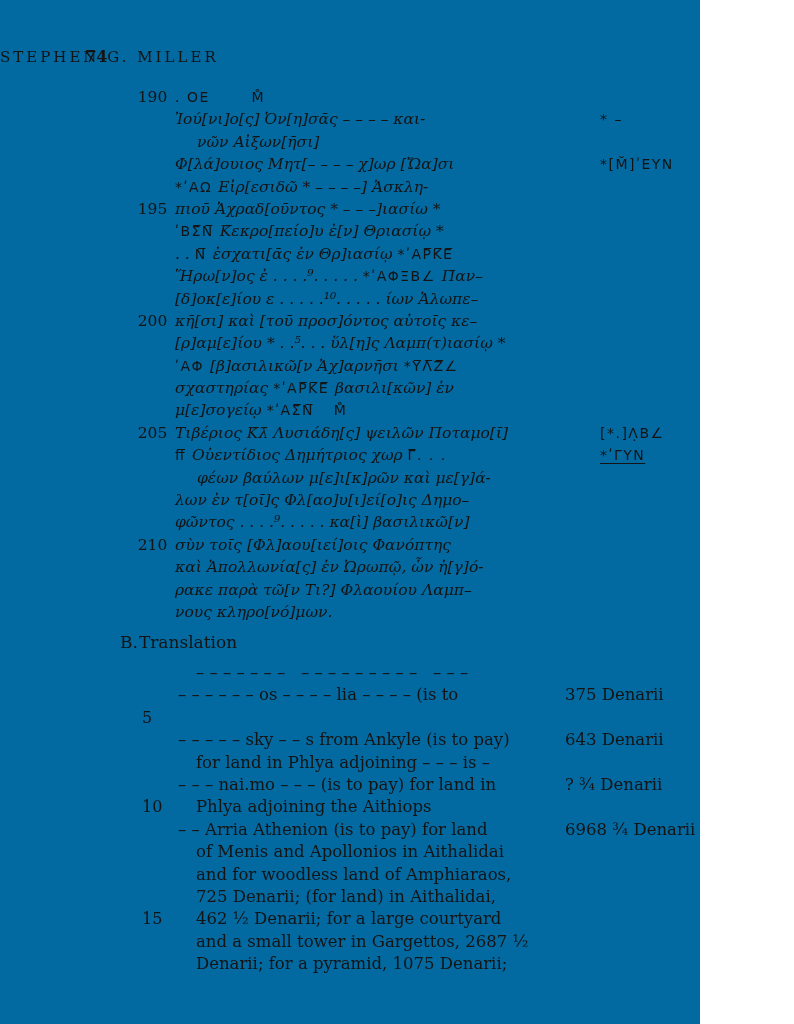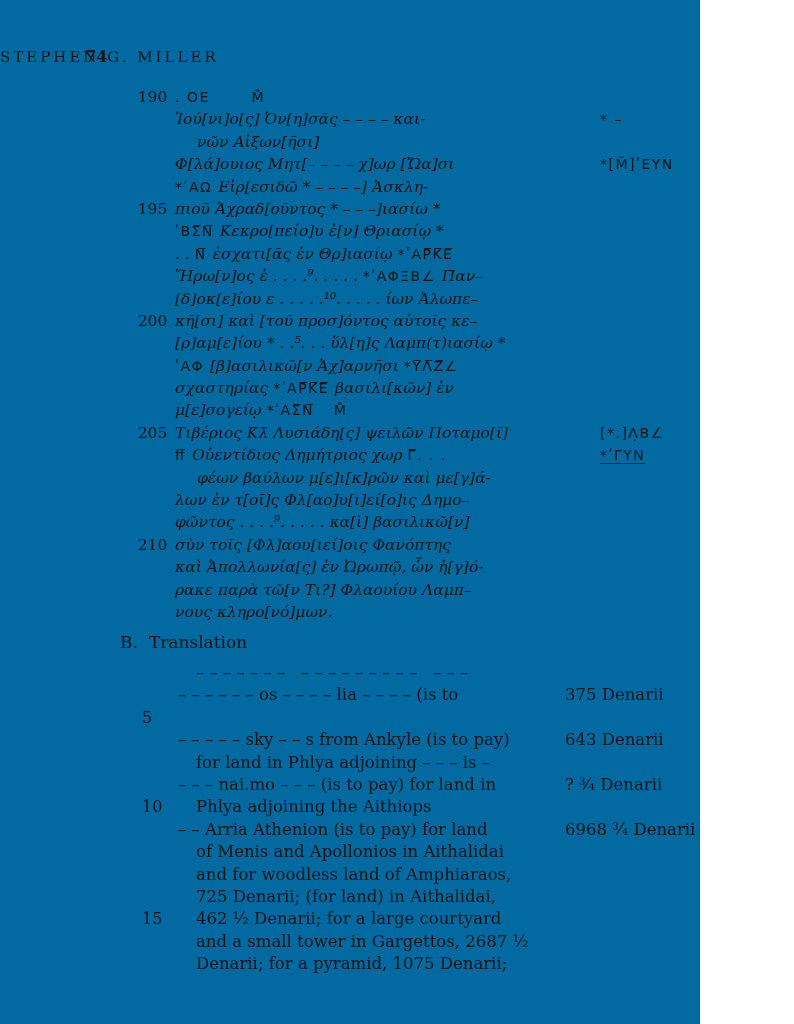--- a/index.html
+++ b/index.html
@@ -17,21 +17,21 @@
   .g-text { flex:none; width:400px; box-sizing:border-box; white-space:pre; font-style:italic; }
   .g-text.ind1 { padding-left:22px; }
   .g-text .caps { font-style:normal; font-family:"DejaVu Sans", sans-serif;
                   font-size:14px; letter-spacing:1.5px; }
   .g-note { flex:1; display:flex; justify-content:space-between; box-sizing:border-box;
             padding-left:25px; padding-right:42px; font-style:normal;
             font-family:"DejaVu Sans", sans-serif; font-size:14px; letter-spacing:1.5px; }
   .g-note .u { text-decoration:underline; text-underline-offset:3px; }
 
   .trans-head { position:absolute; left:120px; top:632px; font-size:17px; }
-  .trans-head .tword { margin-left:11px; }
+  .trans-head .tword { margin-left:1px; }
 
   .translation { position:absolute; left:128px; top:663px; width:650px; }
   .t-row { display:flex; align-items:baseline; height:22.4px; font-size:16.5px; }
   .t-num { flex:none; width:50px; box-sizing:border-box; padding-left:14px; font-size:16px; }
   .t-text { flex:none; width:387px; box-sizing:border-box; white-space:pre; }
   .t-text.ind1 { padding-left:18px; }
   .t-amount { flex:1; font-size:16.5px; white-space:pre; }
 </style>
 </head>
 <body>

